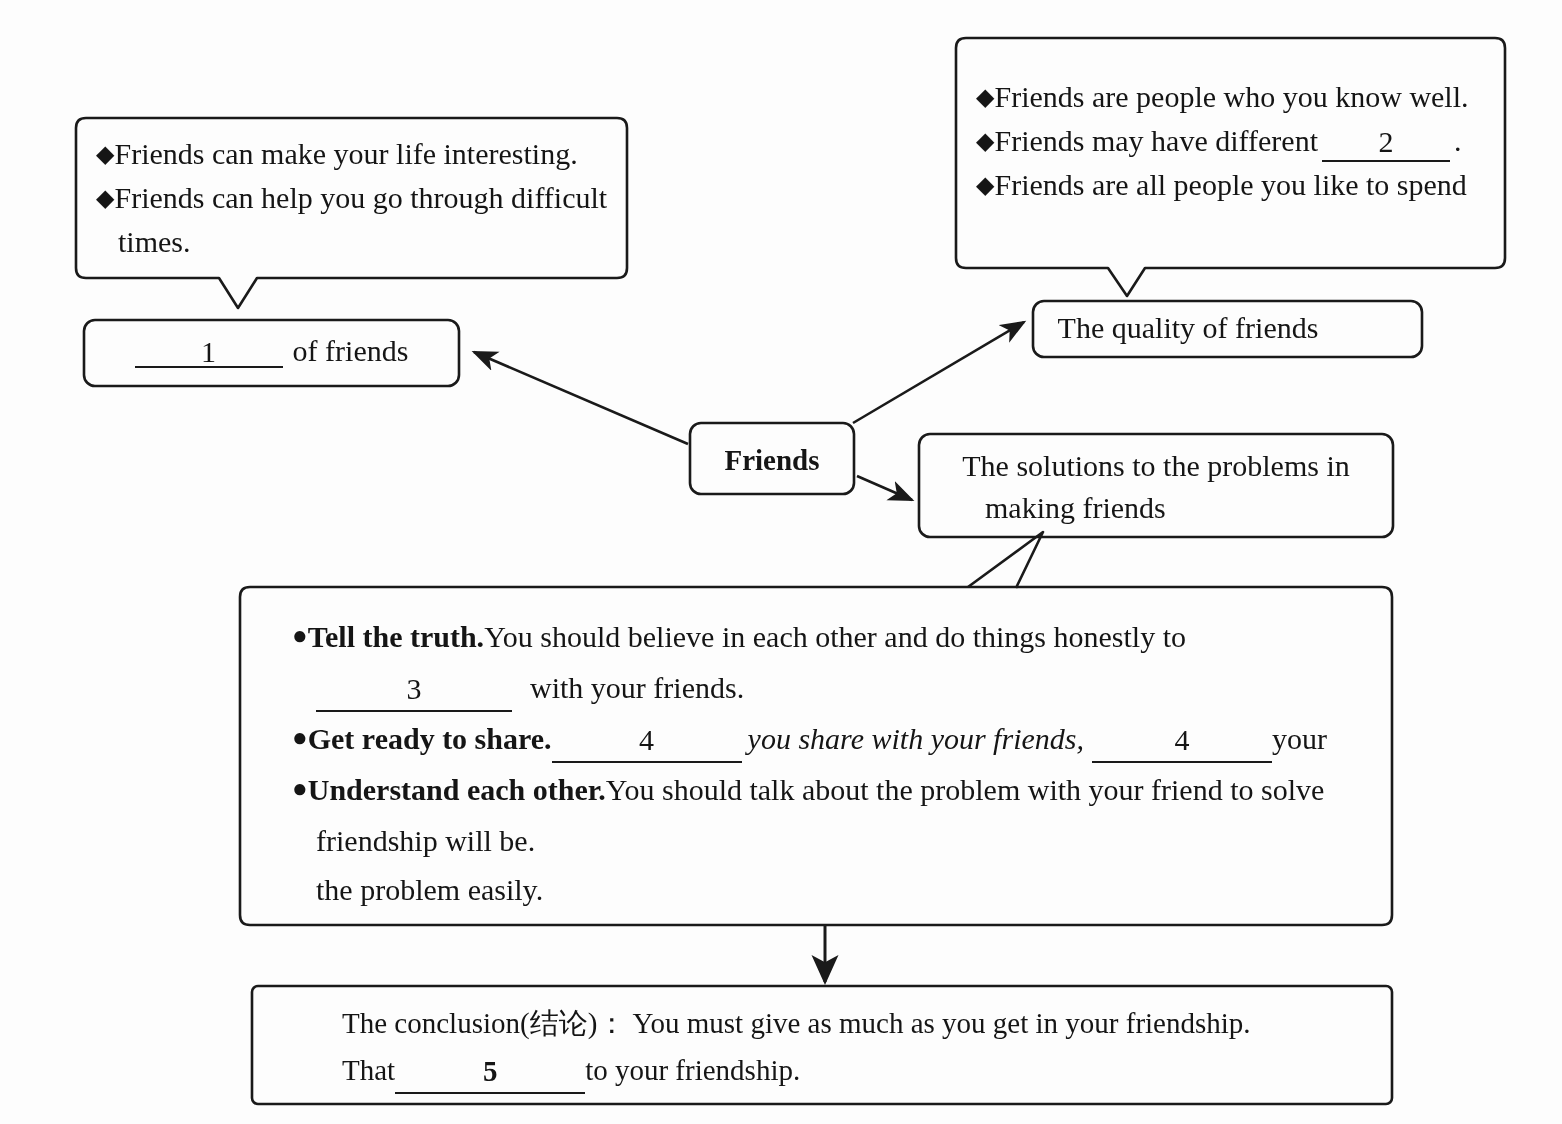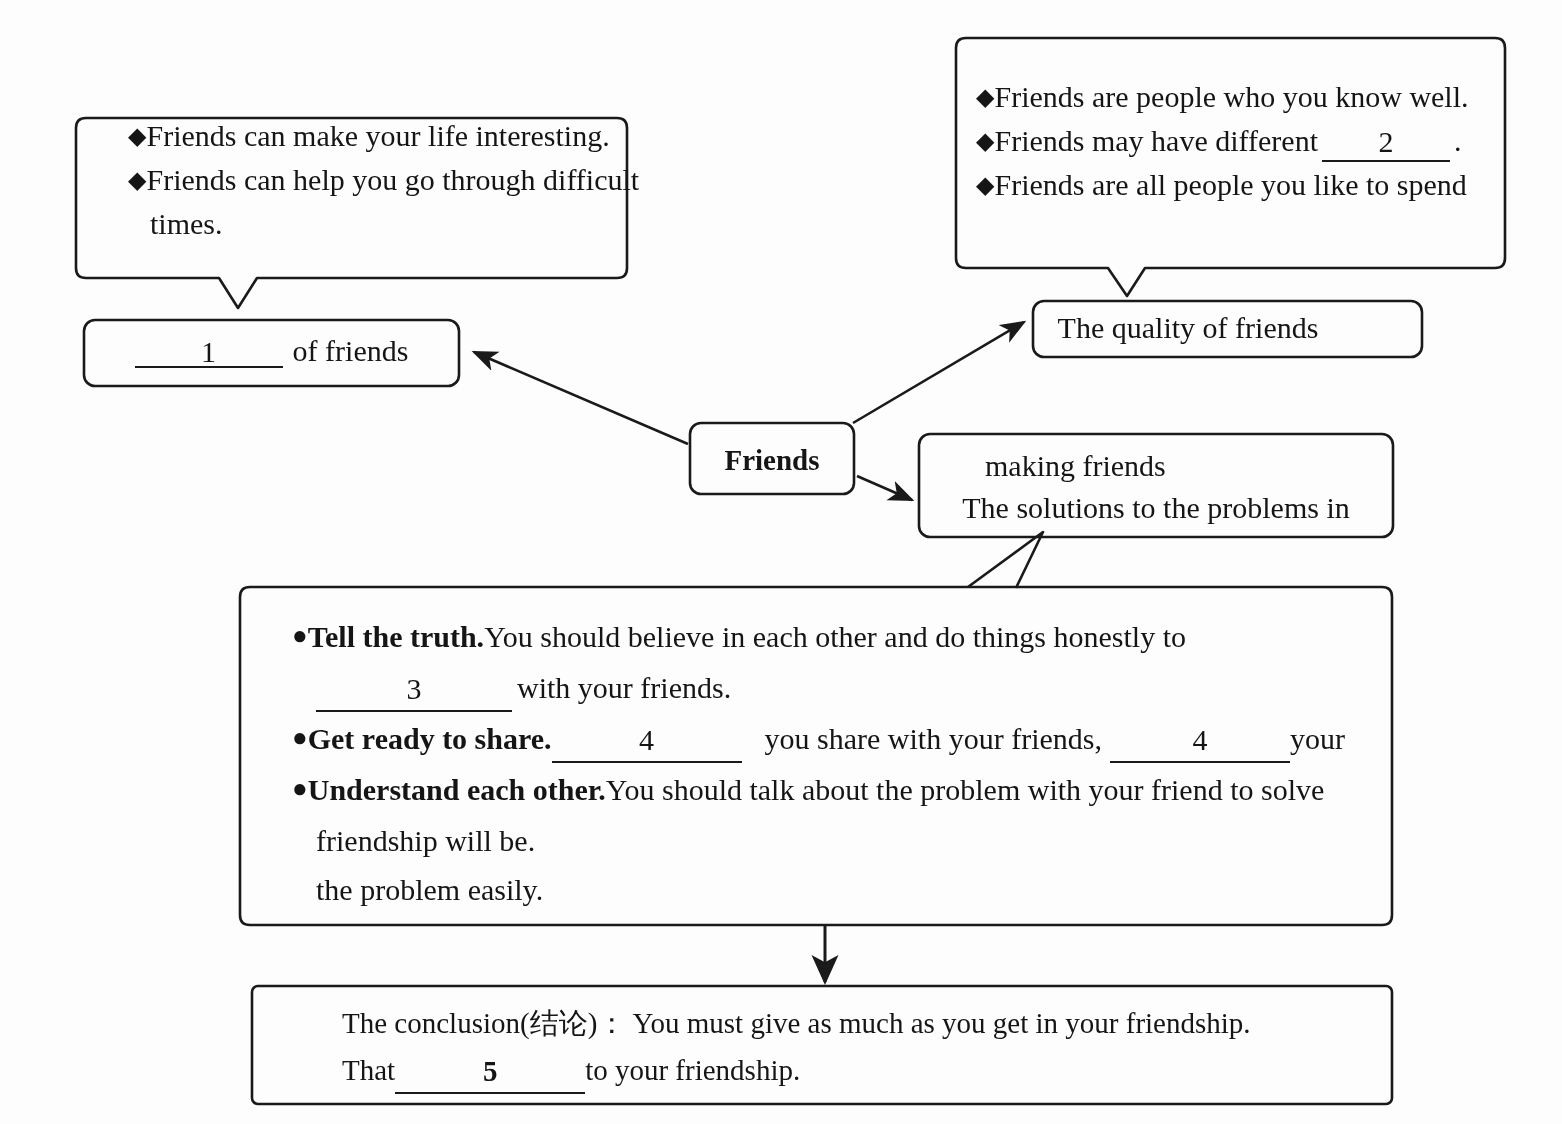--- a/index.html
+++ b/index.html
@@ -100,21 +100,21 @@
     <path d="M 968,587 L 1043,532 L 1016,588" fill="none" stroke="#1a1a1a" stroke-width="2.6" stroke-linejoin="round"></path>
 
     <rect x="252" y="986" width="1140" height="118" rx="6" ry="6" fill="none" stroke="#1a1a1a" stroke-width="2.6"></rect>
 
     <line x1="688" y1="444" x2="474" y2="352" stroke="#1a1a1a" stroke-width="2.6" marker-end="url(#ah)"></line>
     <line x1="853" y1="423" x2="1024" y2="322" stroke="#1a1a1a" stroke-width="2.6" marker-end="url(#ah)"></line>
     <line x1="857" y1="476" x2="912" y2="500" stroke="#1a1a1a" stroke-width="2.6" marker-end="url(#ah)"></line>
     <line x1="825" y1="926" x2="825" y2="982" stroke="#1a1a1a" stroke-width="3" marker-end="url(#ah2)"></line>
   </svg>
 
-  <div class="blk" style="left:96px; top:115px; width:520px;margin-left:32px;">
+  <div class="blk" style="left:96px; top:133px; width:520px;">
     <span class="bullet-line">
       <span class="dia">◆</span><span>Friends can make your life interesting.</span>
     </span>
     <span class="bullet-line">
       <span class="dia">◆</span><span>Friends can help you go through difficult</span>
     </span>
     <span class="bullet-line">
       <span class="indent" style="width:22px;"></span><span>times.</span>
     </span>
   </div>
@@ -133,35 +133,35 @@
 
   <div class="txt" style="left:84px; top:334px; width:375px; text-align:center; font-size:30px;">
     <span class="blank" style="width:148px;"><span>1</span></span><span style="margin-left:10px;">of friends</span>
   </div>
 
   <div class="txt bold" style="left:690px; top:444px; width:164px; text-align:center; font-size:29px;">Friends</div>
 
   <div class="txt" style="left:1033px; top:311px; width:310px; text-align:center; font-size:30px;">The quality of friends</div>
 
   <div class="blk" style="left:919px; top:445px; width:474px; text-align:center;">
+    <span class="bullet-line" style="display:block; text-align:center;">The solutions to the problems in</span>
     <span class="bullet-line" style="display:block; text-align:left; padding-left:66px;">making friends</span>
-    <span class="bullet-line" style="display:block; text-align:center;">The solutions to the problems in</span>
   </div>
 
   <div class="blk" style="left:292px; top:612px; width:1090px;">
 
     <span class="bullet-line" style="line-height:49px;">
       <span class="dot">●</span><span class="bold">Tell the truth.</span><span>You should believe in each other and do things honestly to</span>
     </span>
     <span class="bullet-line" style="line-height:49px;">
-      <span class="indent" style="width:24px;"></span><span class="blank" style="width:196px;"><span>3</span></span><span style="margin-left:5px;">with your friends.</span>
+      <span class="indent" style="width:24px;"></span><span class="blank" style="width:196px;"><span>3</span></span><span style="margin-left:18px;">with your friends.</span>
     </span>
 
     <span class="bullet-line" style="line-height:49px;">
-      <span class="dot">●</span><span class="bold">Get ready to share.</span><span class="blank" style="width:190px;"><span>4</span></span><span style="margin-left:23px;">you share with your friends,</span><span class="blank" style="width:180px; margin-left:8px;"><span>4</span></span><span>your</span>
+      <span class="dot">●</span><span class="bold">Get ready to share.</span><span class="blank" style="width:190px;"><span>4</span></span><span style="margin-left:6px;font-style:italic;">you share with your friends,</span><span class="blank" style="width:180px; margin-left:8px;"><span>4</span></span><span>your</span>
     </span>
     <span class="bullet-line" style="line-height:49px;">
       <span class="dot">●</span><span class="bold">Understand each other.</span><span>You should talk about the problem with your friend to solve</span>
     </span>
 
     <span class="bullet-line" style="line-height:49px;">
       <span class="indent" style="width:24px;"></span><span>friendship will be.</span>
     </span>
     <span class="bullet-line" style="line-height:49px;">
       <span class="indent" style="width:24px;"></span><span>the problem easily.</span>

